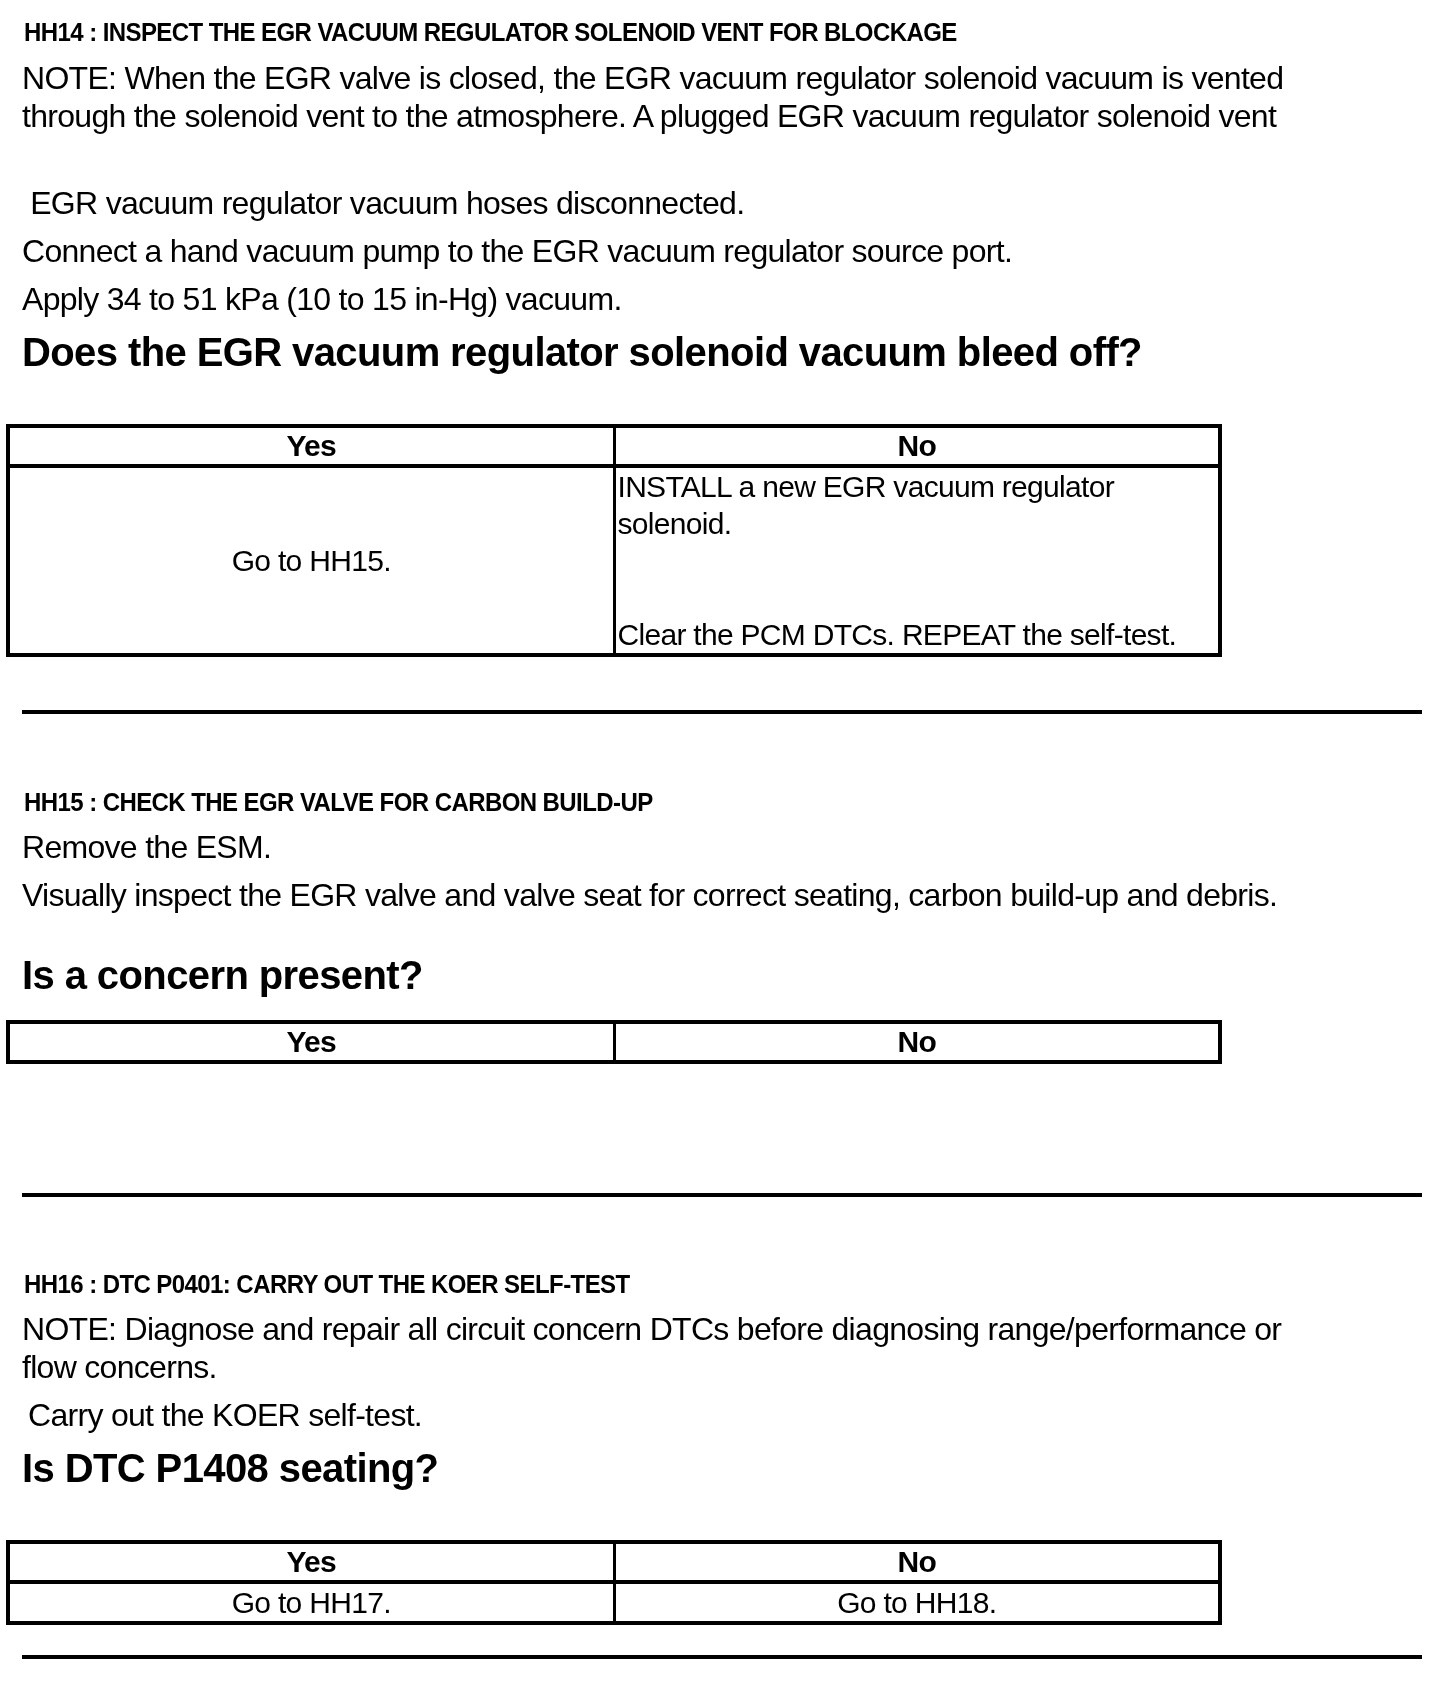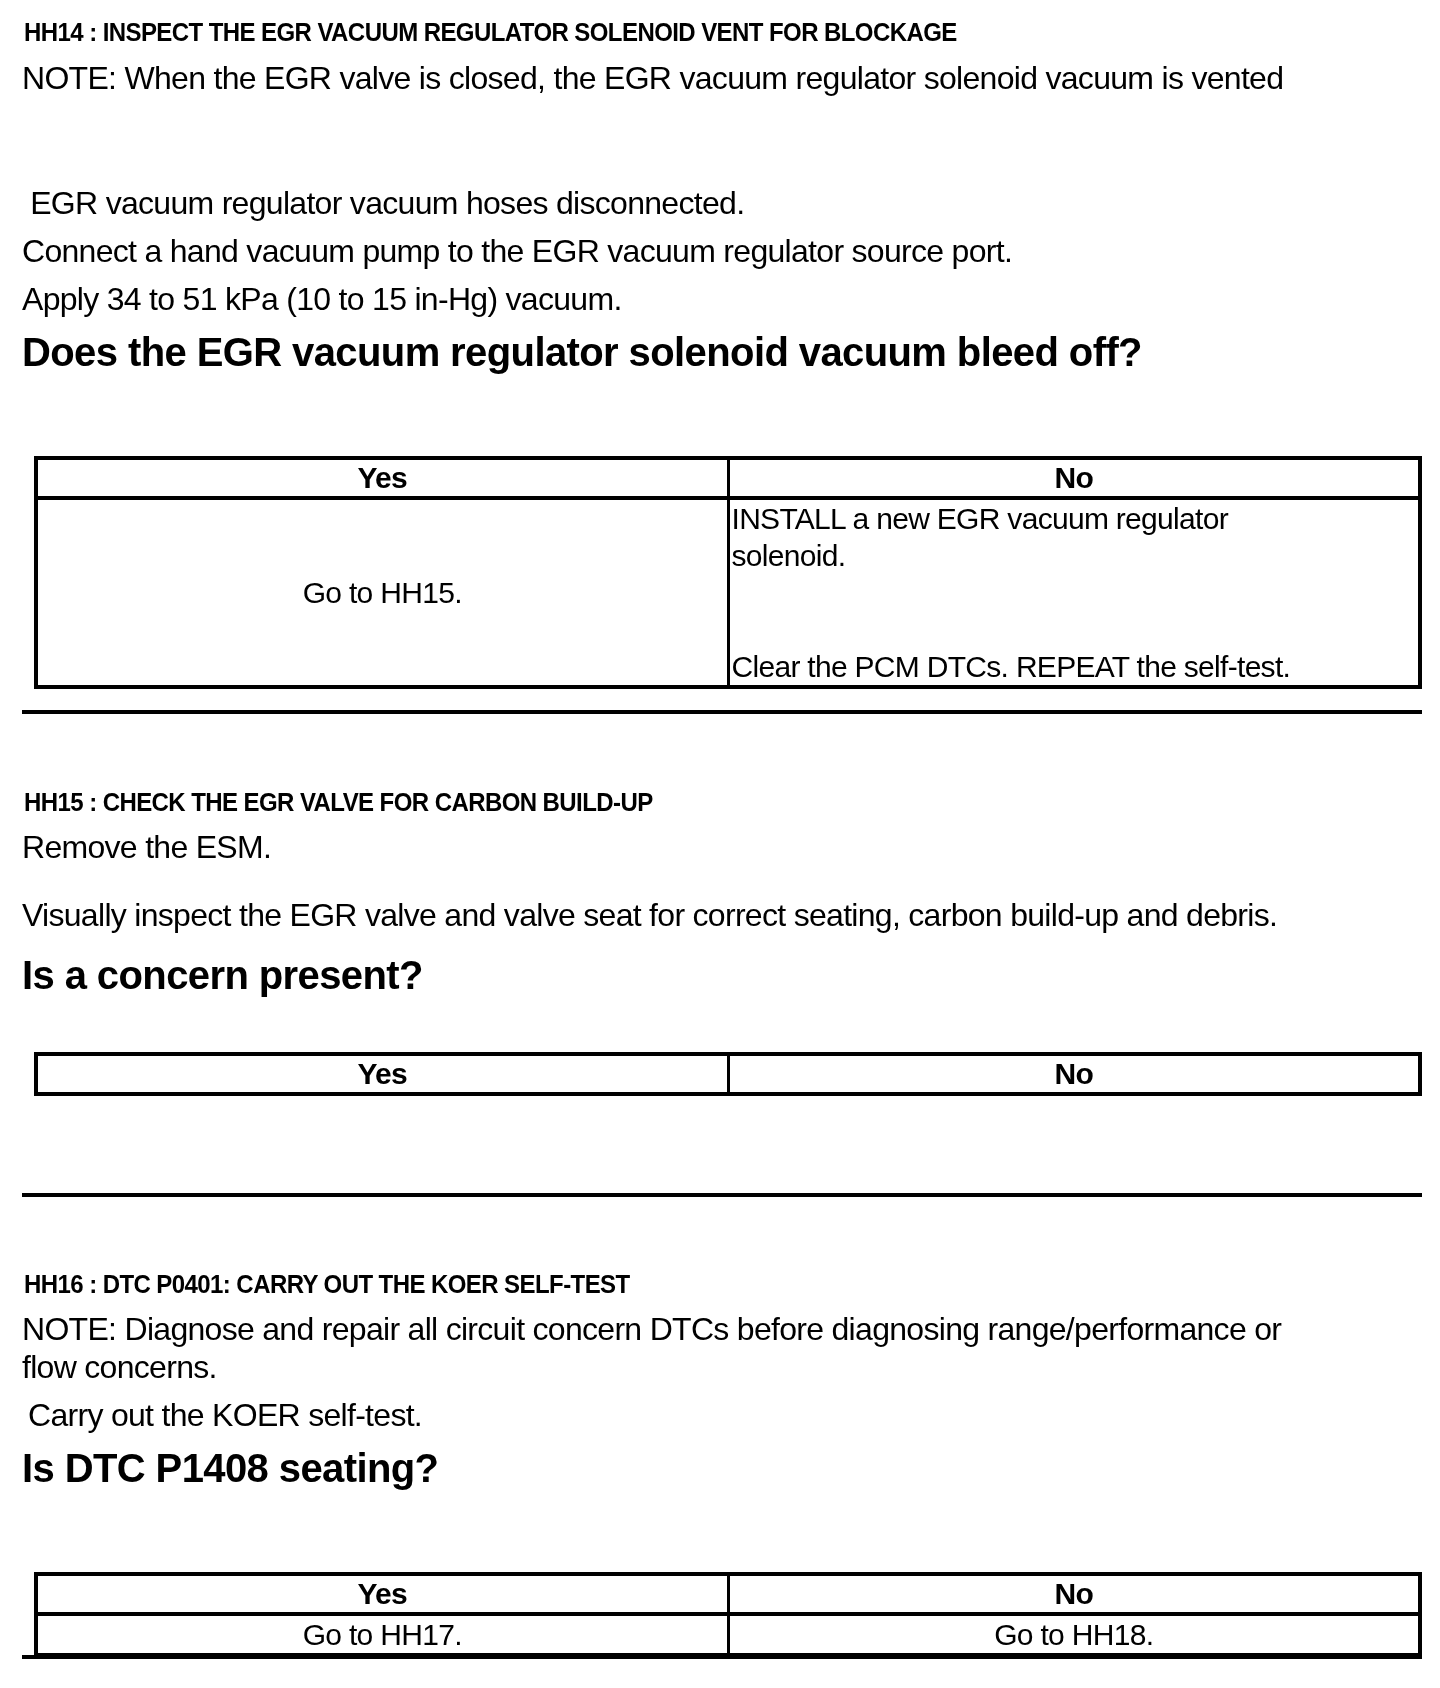--- a/index.html
+++ b/index.html
@@ -11,36 +11,37 @@
   .heading {
     font-weight: bold; font-size: 25px; letter-spacing: -0.6px;
     transform: scaleX(0.96); transform-origin: left top; white-space: nowrap;
   }
   .text {
     font-size: 32px; line-height: 38px; letter-spacing: -0.7px;
     white-space: nowrap;
   }
   .question { font-weight: bold; font-size: 40px; letter-spacing: -0.6px; white-space: nowrap; }
   table.yn {
-    position: absolute; left: 34px; width: 1388px;
+    position: absolute; left: 6px; width: 1216px;
     border-collapse: collapse; border: 4px solid #000;
-    font-size: 30px; letter-spacing: -0.7px; margin-top: 32px;
+    font-size: 30px; letter-spacing: -0.7px;
   }
   table.yn th, table.yn td { border: 3px solid #000; padding: 0 2px; vertical-align: top; }
   table.yn th { font-weight: bold; text-align: center; height: 36px; line-height: 36px; width: 50%; border-bottom-width: 4px; }
   table.yn td { line-height: 37px; }
   td.center { text-align: center; vertical-align: middle !important; }
   .rule { position: absolute; left: 22px; width: 1400px; height: 4px; background: #000; }
 </style>
 </head>
 <body>
 
 <div class="abs heading" style="left:24px; top:18px;">HH14 : INSPECT THE EGR VACUUM REGULATOR SOLENOID VENT FOR BLOCKAGE</div>
 <div class="abs text" style="left:22px; top:59px;">
   <div>NOTE: When the EGR valve is closed, the EGR vacuum regulator solenoid vacuum is vented</div>
+  <div>through the solenoid vent to the atmosphere. A plugged EGR vacuum regulator solenoid vent</div>
 </div>
 <div class="abs text" style="left:22px; top:184px; white-space:pre;"> EGR vacuum regulator vacuum hoses disconnected.</div>
 <div class="abs text" style="left:22px; top:232px;">Connect a hand vacuum pump to the EGR vacuum regulator source port.</div>
 <div class="abs text" style="left:22px; top:280px;">Apply 34 to 51 kPa (10 to 15 in-Hg) vacuum.</div>
 <div class="abs question" style="left:22px; top:330px;">Does the EGR vacuum regulator solenoid vacuum bleed off?</div>
 
 <table class="yn" style="top:424px;">
   <tbody>
       <tr>
     <th>Yes</th>
@@ -55,21 +56,21 @@
       <div>Clear the PCM DTCs. REPEAT the self-test.</div>
     </td>
   </tr>
 </tbody>
   </table>
 
 <div class="rule" style="top:710px;"></div>
 
 <div class="abs heading" style="left:24px; top:788px;">HH15 : CHECK THE EGR VALVE FOR CARBON BUILD-UP</div>
 <div class="abs text" style="left:22px; top:828px;">Remove the ESM.</div>
-<div class="abs text" style="left:22px; top:896px;">Visually inspect the EGR valve and valve seat for correct seating, carbon build-up and debris.</div>
+<div class="abs text" style="left:22px; top:876px;">Visually inspect the EGR valve and valve seat for correct seating, carbon build-up and debris.</div>
 <div class="abs question" style="left:22px; top:926px;margin-top:27px;">Is a concern present?</div>
 
 <table class="yn" style="top:1020px;">
   <tbody>
       <tr>
     <th>Yes</th>
     <th>No</th>
   </tr>
 </tbody>
   </table>

